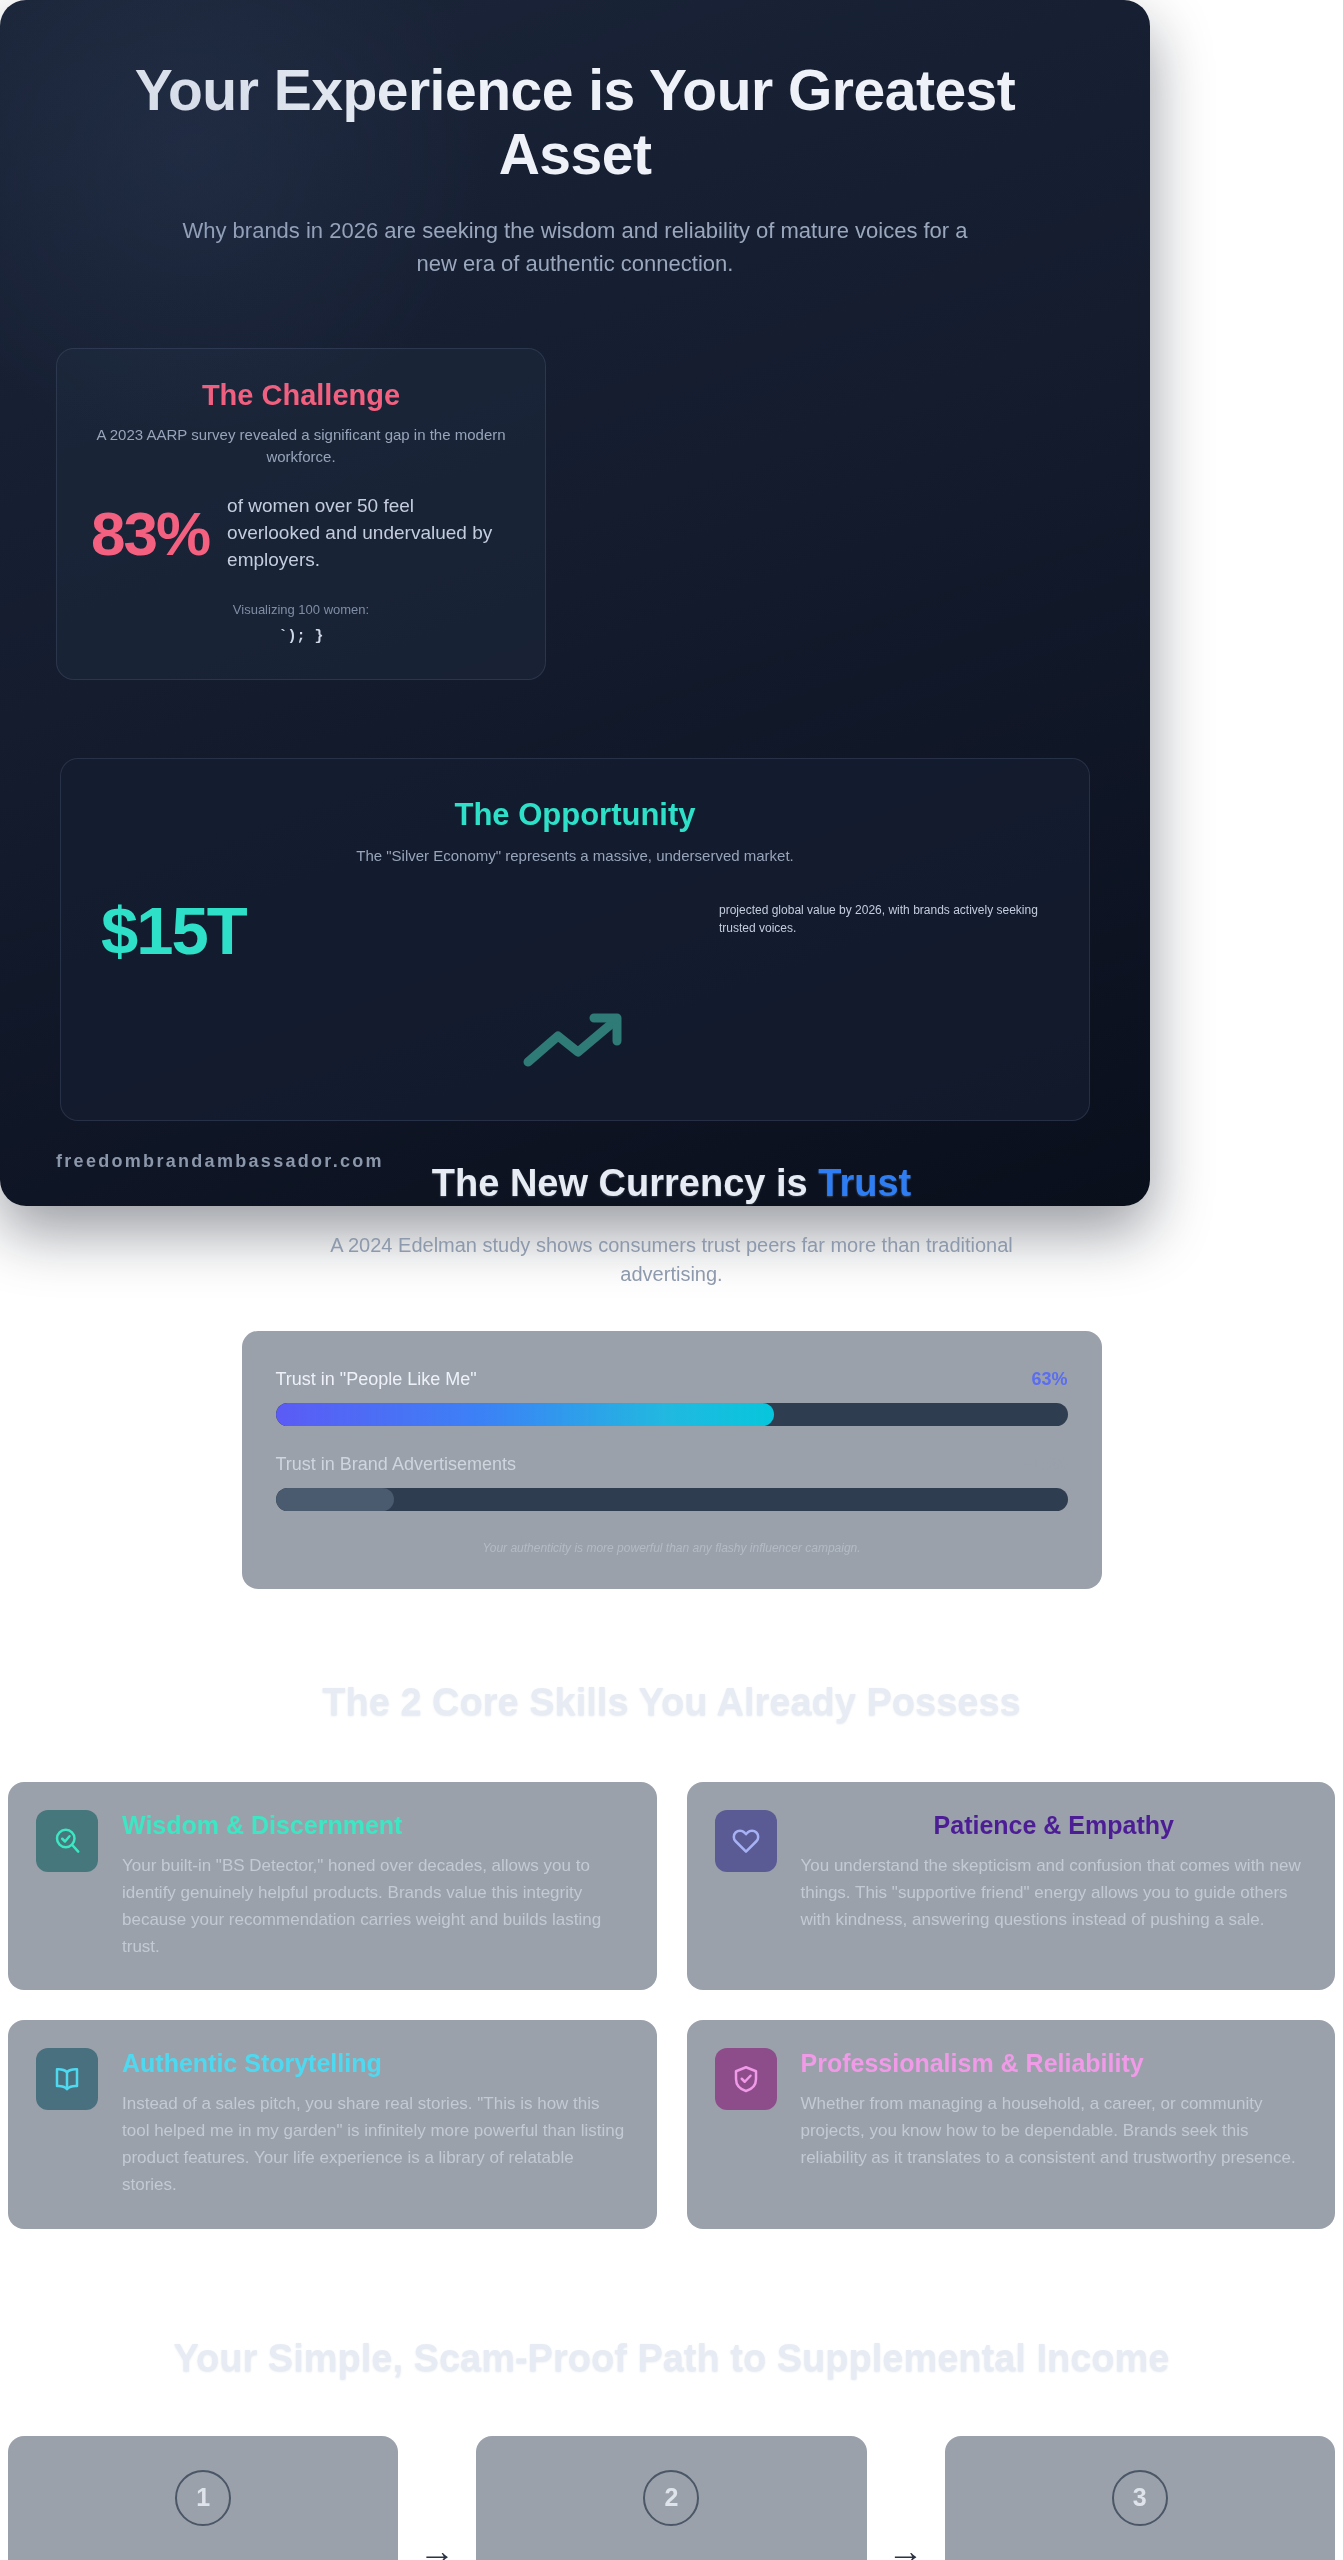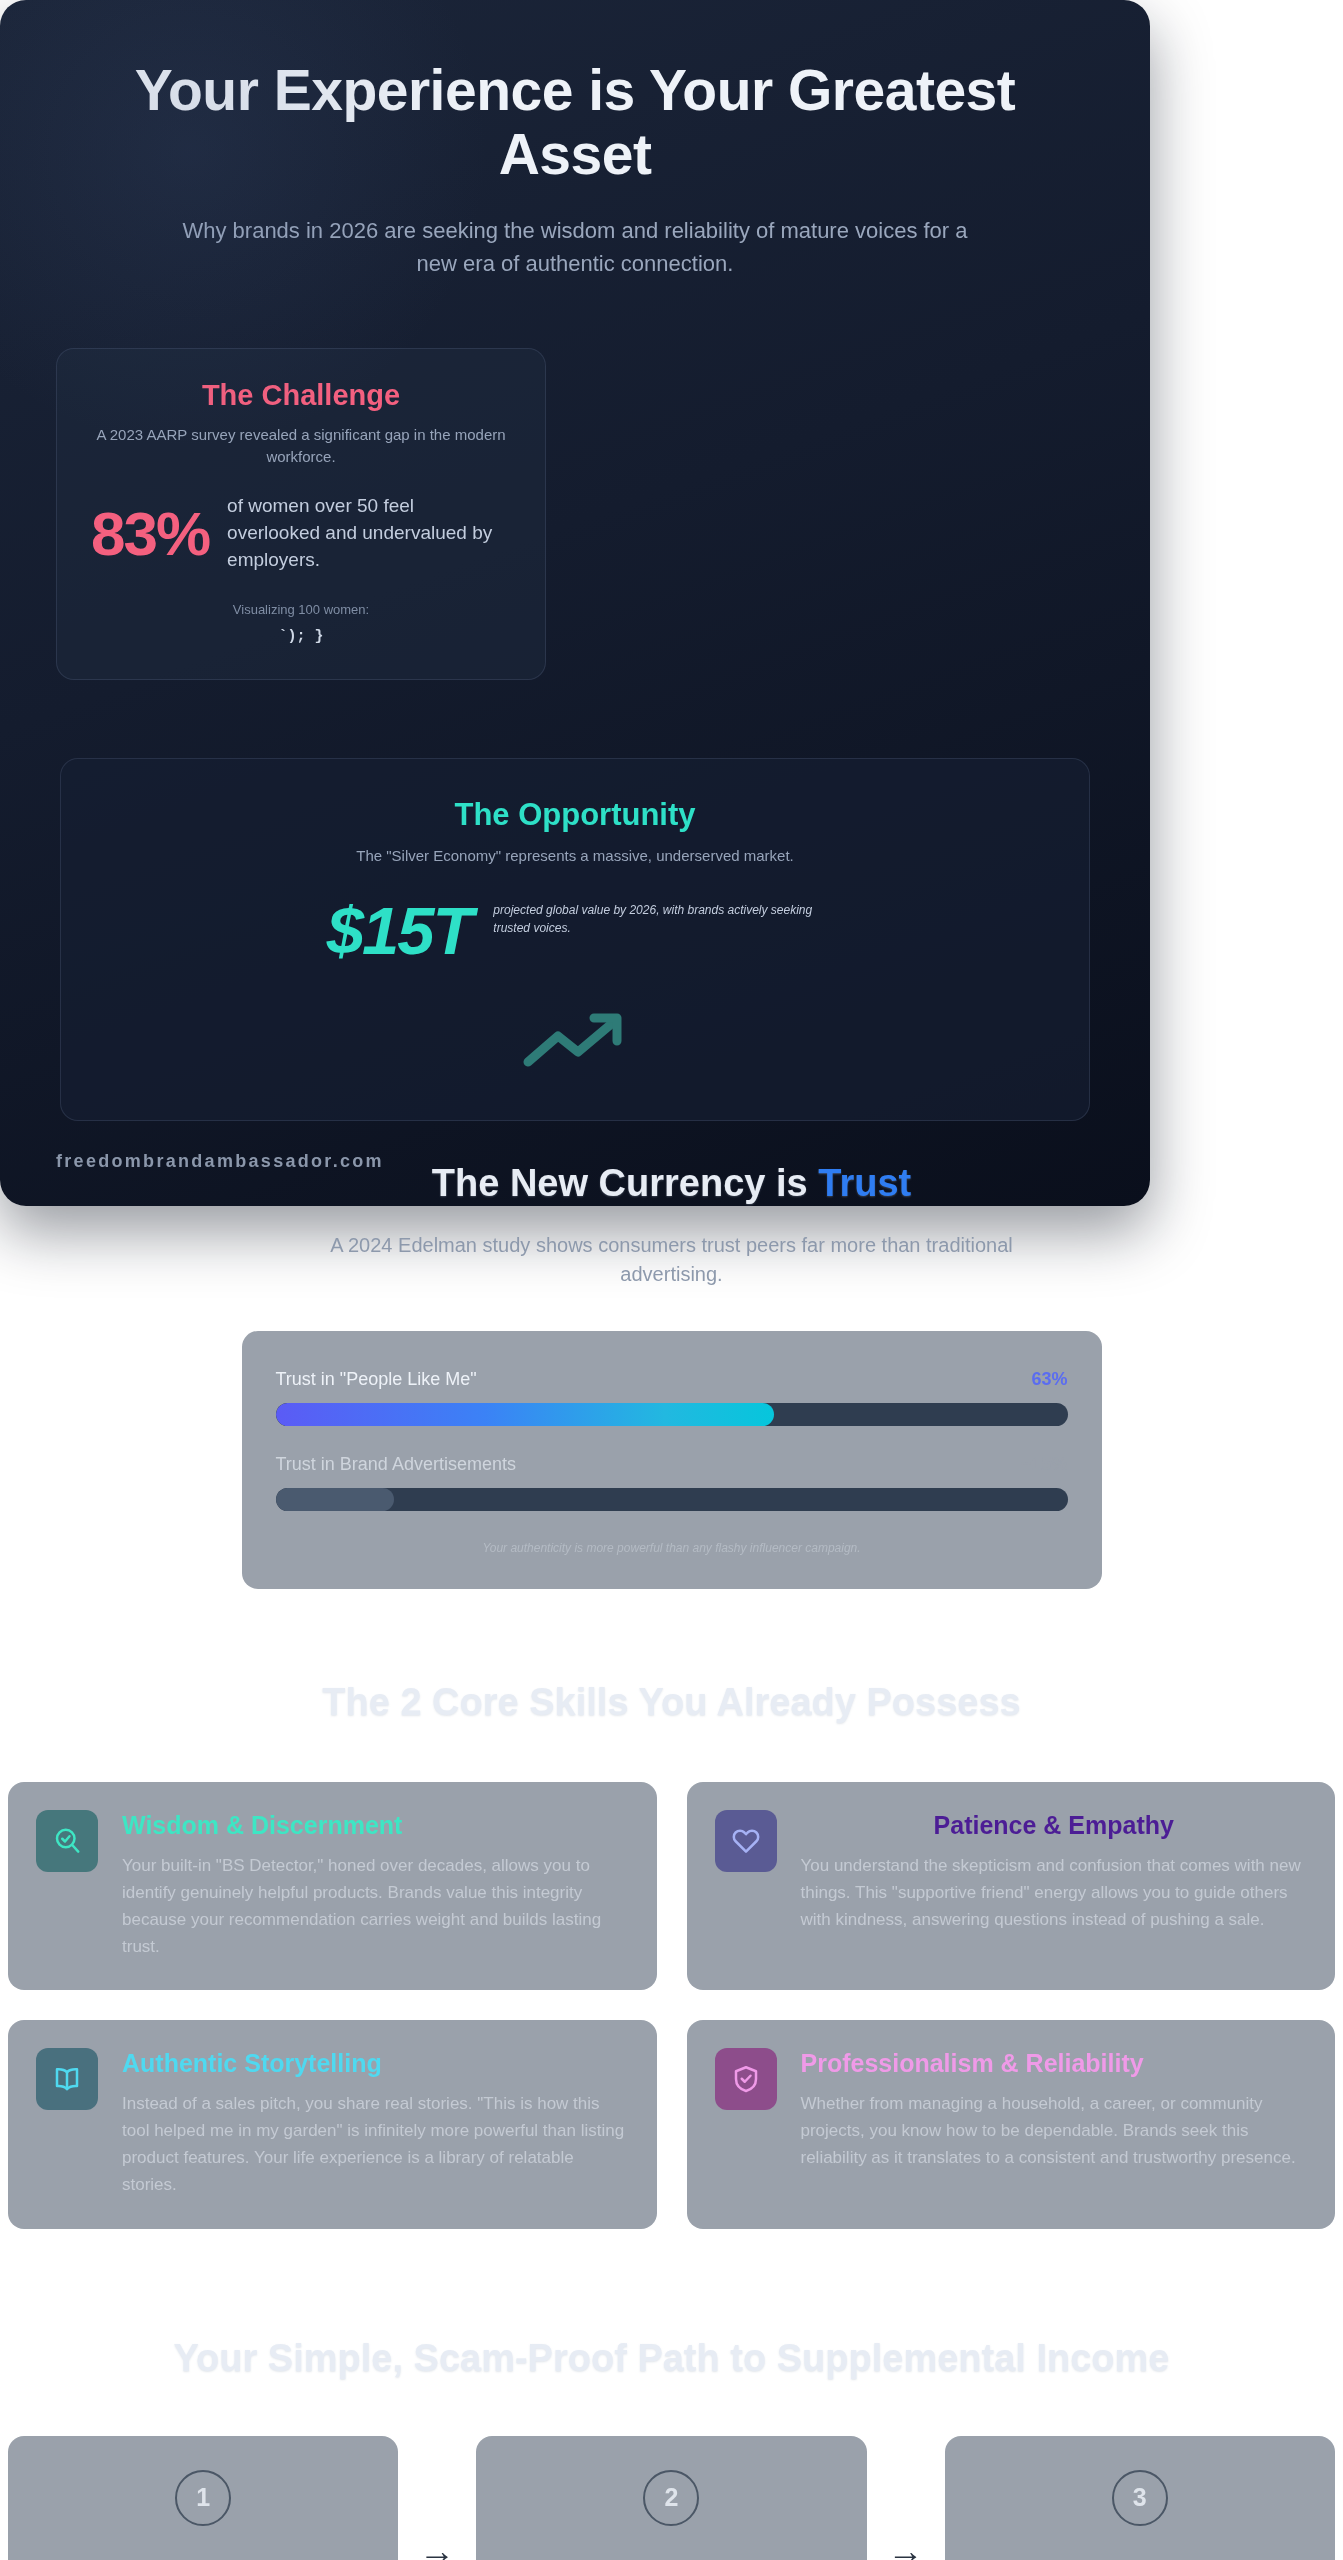--- a/index.html
+++ b/index.html
@@ -96,22 +96,22 @@
   .opportunity-card {
     margin: 78px auto 0 auto;
     width: 1030px;
     background: rgba(22,31,50,0.66);
     border: 1px solid rgba(96,112,142,0.26);
     border-radius: 18px;
     padding: 38px 40px 48px 40px;
   }
   .opportunity-card .card-heading { color: #2ee0c7; font-size: 31px; }
   .opp-stat-row {
-    display: flex; align-items: flex-start; justify-content: center;
-    gap: 22px; margin-top: 30px; font-style: italic;
+    display: flex; align-items: flex-start; justify-content: space-between;
+    gap: 22px; margin-top: 30px;
   }
   .opp-big {
     font-size: 67px; font-weight: 800; line-height: 1;
     letter-spacing: -2px; color: #2ee0c7; white-space: nowrap;
   }
   .opp-text { font-size: 12px; line-height: 1.5; color: #c3cdde; max-width: 330px; padding-top: 4px; }
   .trend-wrap { margin-top: 38px; display: flex; justify-content: center; }
 
   .watermark {
     margin-top: 30px;

